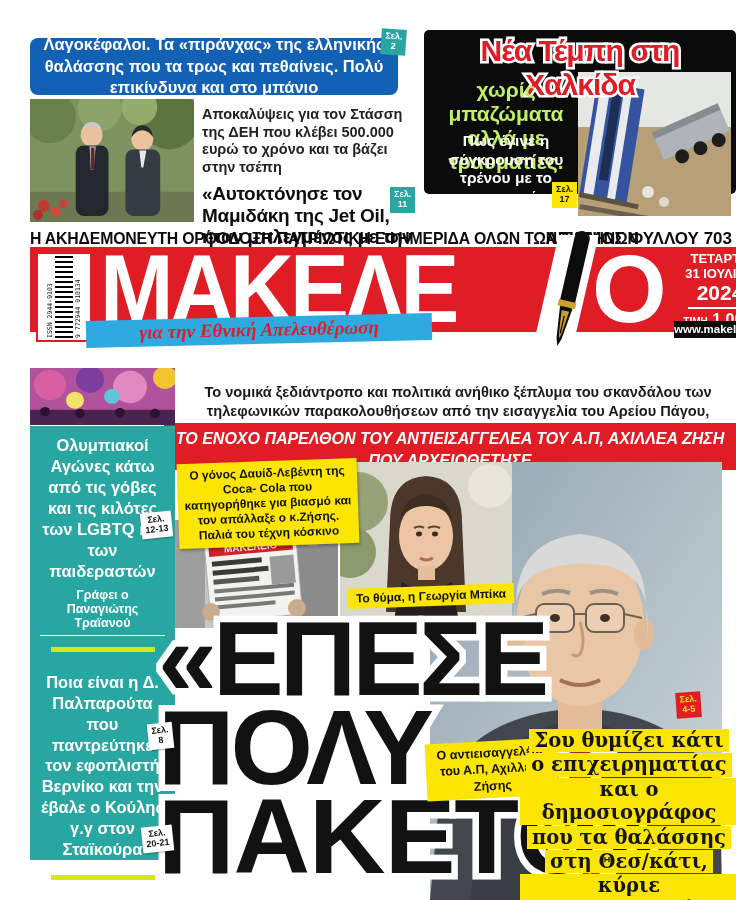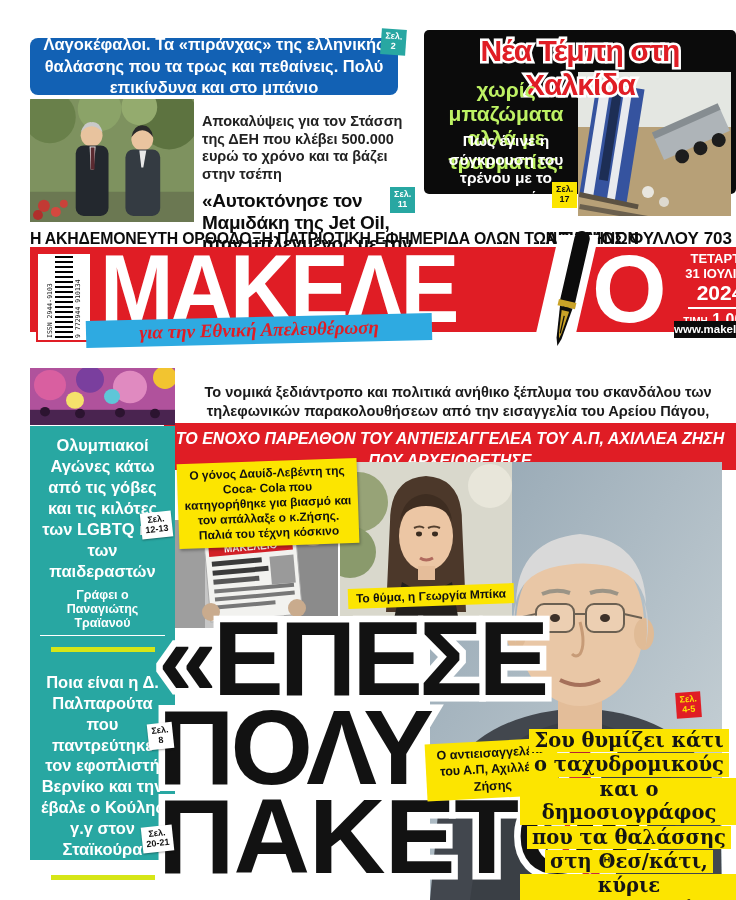--- a/index.html
+++ b/index.html
@@ -18,21 +18,21 @@
   .pb-yellow{background:var(--yellow);color:#111;}
   .pb-white{background:#fff;color:#111;box-shadow:0 1px 2px rgba(0,0,0,.35);}
   .pb-red{background:var(--red);color:var(--yellow);}
 
   
   .blue-box{left:30px;top:38px;width:368px;height:57px;background:var(--blue);
     border-radius:8px;color:#fff;font-weight:800;font-size:16.5px;line-height:1.32;
     text-align:center;display:flex;align-items:center;justify-content:center;padding:2px 10px;box-sizing:border-box;}
   .badge-b1{left:381px;top:29px;transform:rotate(4deg);}
   .photo-pol{left:30px;top:99px;width:164px;height:123px;}
-  .tl-article{left:202px;top:113px;width:222px;}
+  .tl-article{left:202px;top:106px;width:222px;}
   .tl-lead{font-size:14.5px;font-weight:700;color:#222;line-height:1.22;}
   .tl-head{font-size:19px;font-weight:800;color:#0d0d0d;line-height:1.15;margin-top:6px;letter-spacing:-.3px;}
   .badge-b2{left:390px;top:187px;}
 
   
   .black-box{left:424px;top:30px;width:312px;height:164px;background:#0b0b0b;border-radius:5px;}
   .bb-title{position:absolute;top:4px;left:0;right:0;text-align:center;
     font-size:30px;font-weight:900;color:var(--red);letter-spacing:-1px;z-index:3;}
   .outl{position:relative;z-index:0;}
   .outl::before{content:attr(data-text);position:absolute;left:0;top:0;width:100%;
@@ -355,20 +355,20 @@
   <div class="abs headline">
     <div class="hl" data-text="«ΕΠΕΣΕ">«ΕΠΕΣΕ</div>
     <div class="hl" data-text="ΠΟΛΥ">ΠΟΛΥ</div>
     <div class="hl hl3" data-text="ΠΑΚΕΤΟ»">ΠΑΚΕΤΟ»</div>
   </div>
 
   <div class="abs cap-pros">Ο αντιεισαγγελέας του Α.Π, Αχιλλέας Ζήσης</div>
 
   <div class="abs side-text">
     <span class="yl">Σου θυμίζει κάτι</span><br>
-    <span class="yl">ο ταχυδρομικούς</span><br>
+    <span class="yl">ο επιχειρηματίας</span><br>
     <span class="yl">και ο δημοσιογράφος</span><br>
     <span class="yl">που τα θαλάσσης</span><br>
     <span class="yl">στη Θεσ/κάτι,</span><br>
     <span class="yl">κύριε Ολυμπιακοί;</span>
   </div>
 
 </div>
 
 </body></html>

